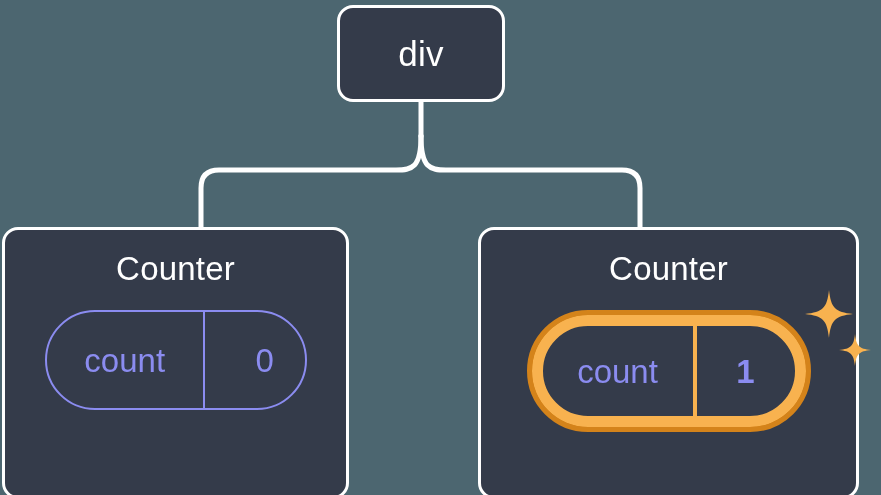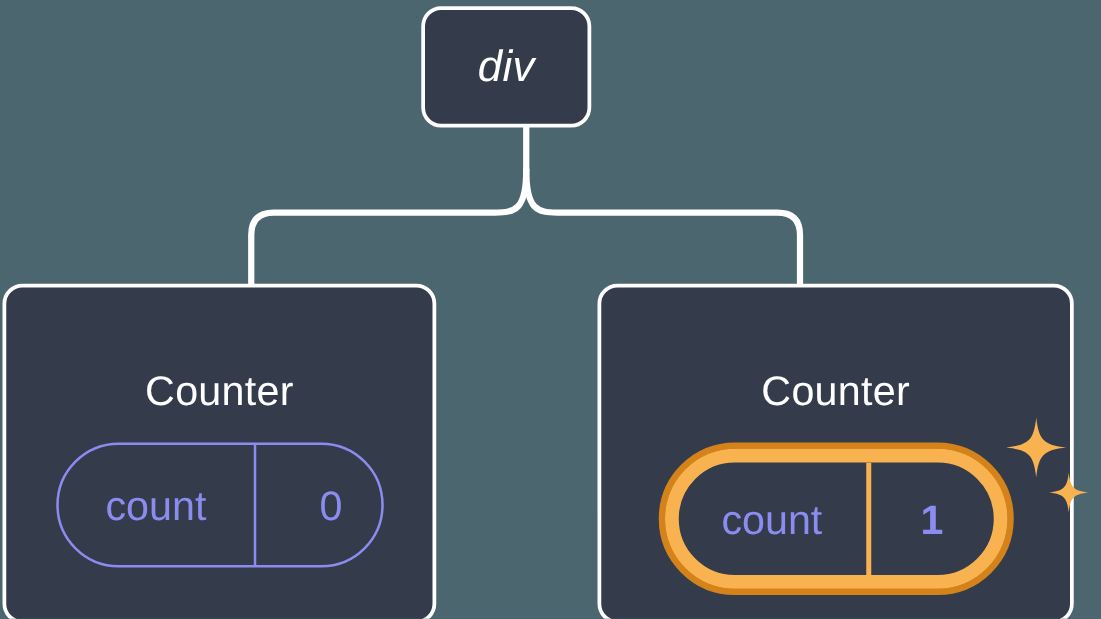--- a/index.html
+++ b/index.html
@@ -36,26 +36,25 @@
   .node {
     position: absolute;
     box-sizing: border-box;
     background: #343b4a;
     border: 3px solid #ffffff;
     border-radius: 16px;
   }
   .node.root {
     left: 337px;
     top: 5px;
-    width: 136px;
+    width: 168px;
     height: 97px;
     display: flex;
     align-items: center;
     justify-content: center;
-    font-style: italic;
   }
   .node.child {
     display: flex;
     flex-direction: column;
     align-items: center;
   }
   .node.child-left {
     left: 2px;
     top: 227px;
     width: 347px;
@@ -75,21 +74,21 @@
     letter-spacing: 0.3px;
     line-height: 1;
   }
 
   .node-title {
     color: #ffffff;
     font-size: 33px;
     font-weight: 400;
     letter-spacing: 0.2px;
     line-height: 1;
-    margin-top: 66px;
+    margin-top: 22px;
   }
 
   
   .pill-wrap {
     position: relative;
     margin-top: 25px;
     display: flex;
     align-items: center;
     justify-content: center;
   }

